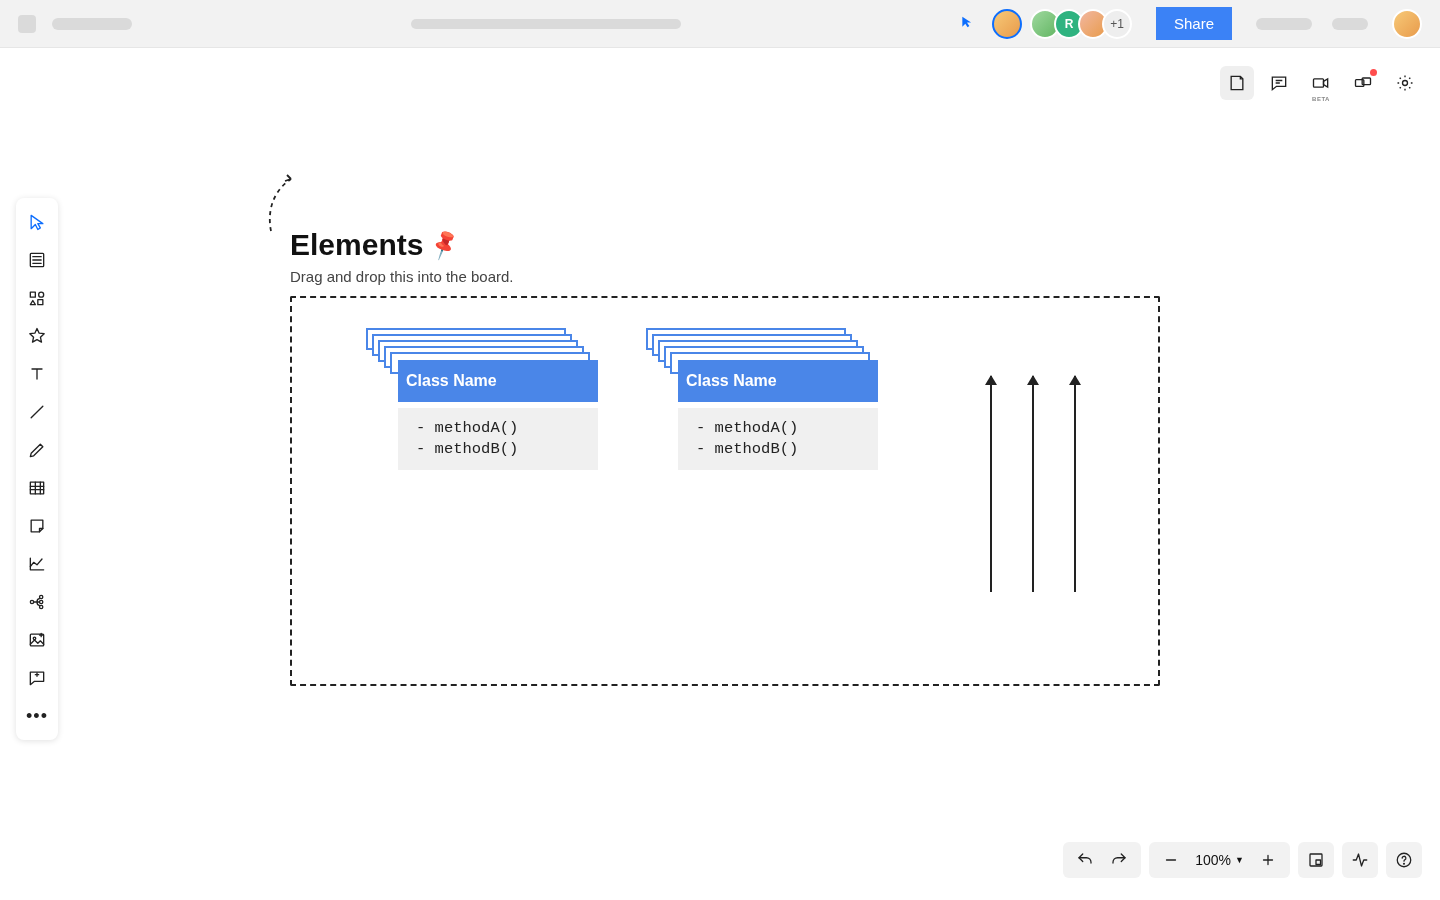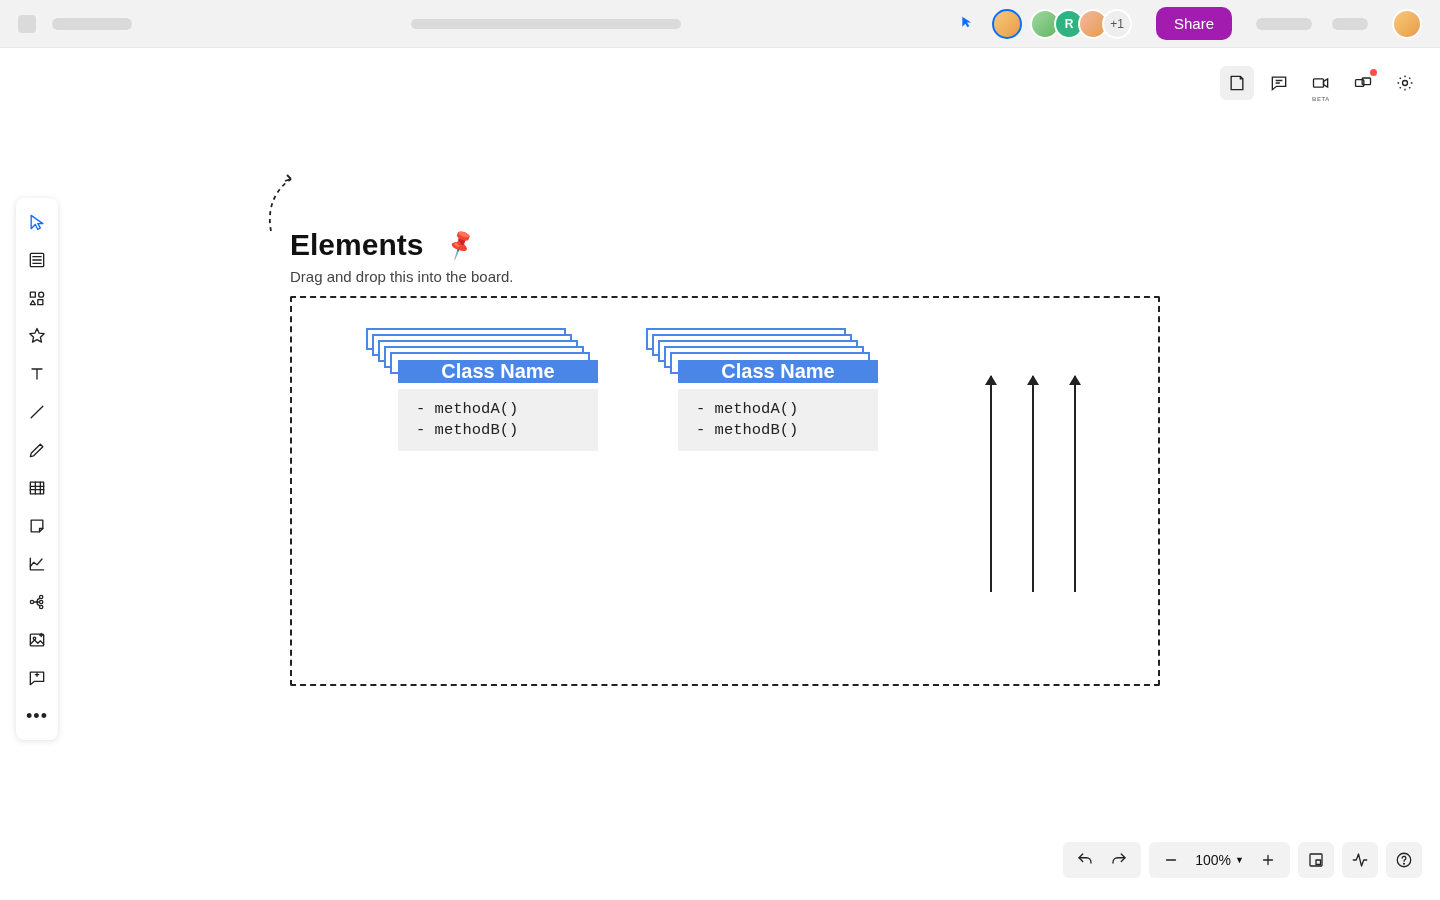--- a/index.html
+++ b/index.html
@@ -14,21 +14,21 @@
   .topbar .center .ph { width:270px; height:10px;}
   .cursor-ind { color:#0d6efd; font-size:14px; margin-right:-2px; }
   .avatars { display:flex; align-items:center; gap:-6px; margin-left:8px;}
   .avatar { width:30px; height:30px; border-radius:50%; border:2px solid #fff; display:flex; align-items:center; justify-content:center; font-size:12px; font-weight:600; color:#fff; margin-left:-6px;}
   .avatar.lead { border:2px solid #0d6efd; margin-left:0;}
   .av1 { background:linear-gradient(135deg,#f7c978,#e89b4b);}
   .av2 { background:linear-gradient(135deg,#9fd99f,#62b562);}
   .av3 { background:#2fb380;}
   .av4 { background:linear-gradient(135deg,#f2b7a0,#e89b4b);}
   .avatar.more { background:#eee; color:#555; font-weight:500; font-size:12px;}
-  .share-btn { background:#a21caf; color:#fff; border:none; border-radius:10px; padding:8px 18px; font-size:15px; font-weight:500; cursor:pointer; margin-left:12px;}
+  .share-btn { background:#3b82f6; color:#fff; border:none; border-radius:0; padding:8px 18px; font-size:15px; font-weight:500; cursor:pointer; margin-left:12px;}
   .topbar .ph.r1 { width:56px; height:12px; margin-left:12px;}
   .topbar .ph.r2 { width:36px; height:12px; margin-left:8px;}
   .avatar.single { margin-left:12px;}
 
   
   .right-tools { position:absolute; top:66px; right:18px; display:flex; gap:8px; align-items:center;}
   .tool-btn { width:34px; height:34px; border-radius:6px; display:flex; align-items:center; justify-content:center; position:relative; cursor:pointer; }
   .tool-btn.shade { background:#efefef;}
   .tool-btn svg { width:20px; height:20px; stroke:#222; fill:none; stroke-width:1.6;}
   .badge-dot { position:absolute; top:3px; right:3px; width:7px; height:7px; background:#ff4d4d; border-radius:50%;}
@@ -39,31 +39,31 @@
   .left-toolbar .tbtn { width:36px; height:36px; border-radius:6px; display:flex; align-items:center; justify-content:center; cursor:pointer;}
   .left-toolbar .tbtn.active svg { stroke:#0d6efd; }
   .left-toolbar .tbtn svg { width:20px; height:20px; stroke:#222; fill:none; stroke-width:1.6; stroke-linecap:round; stroke-linejoin:round;}
   .left-toolbar .tbtn.active { }
   .dots { font-size:18px; line-height:1; letter-spacing:1px; color:#222;}
 
   
   .canvas { position:absolute; left:0; top:48px; right:0; bottom:0; }
   .heading-wrap { position:absolute; left:290px; top:180px;}
   .arrow-curve { position:absolute; left:265px; top:125px; width:40px; height:60px;}
-  .heading { font-size:30px; font-weight:800; display:flex; align-items:center; gap:24px;}
+  .heading { font-size:30px; font-weight:800; display:flex; align-items:center; gap:8px;}
   .subheading { font-size:15px; color:#444; margin-top:6px;}
   .pin { color:#e23c3c; font-size:22px; transform:rotate(-25deg); display:inline-block;}
 
   .dashed-box { position:absolute; left:290px; top:248px; width:870px; height:390px; border:2px dashed #222; border-radius:2px;}
 
   
   .stack { position:absolute;}
   .stack .ghost { position:absolute; border:2px solid #4a86e8; background:#fff; height:100%; width:100%;}
   .class-card { position:relative; background:#fff;}
-  .card-header { background:#4a86e8; color:#fff; text-align:center; font-weight:700; padding:0 8px; font-size:20px;}
+  .card-header { background:#4a86e8; color:#fff; text-align:left; font-weight:700; padding:12px 8px; font-size:16px;}
   .card-sec { background:#f0f0f0; margin-top:6px; padding:10px 18px; font-family:"Courier New", monospace; font-size:15.5px; line-height:1.35; color:#222; white-space:pre;}
 
   
   .arrow-up { position:absolute; width:2px; background:#222;}
   .arrow-up::before { content:""; position:absolute; top:-1px; left:-5px; border-left:6px solid transparent; border-right:6px solid transparent; border-bottom:10px solid #222;}
 
   
   .bottom-controls { position:absolute; bottom:22px; right:18px; display:flex; gap:8px; align-items:stretch;}
   .ctrl-grp { background:#f2f2f2; border-radius:6px; display:flex; align-items:center; height:36px; padding:0 6px; gap:2px;}
   .ctrl-btn { width:32px; height:32px; display:flex; align-items:center; justify-content:center; cursor:pointer; border-radius:4px;}

